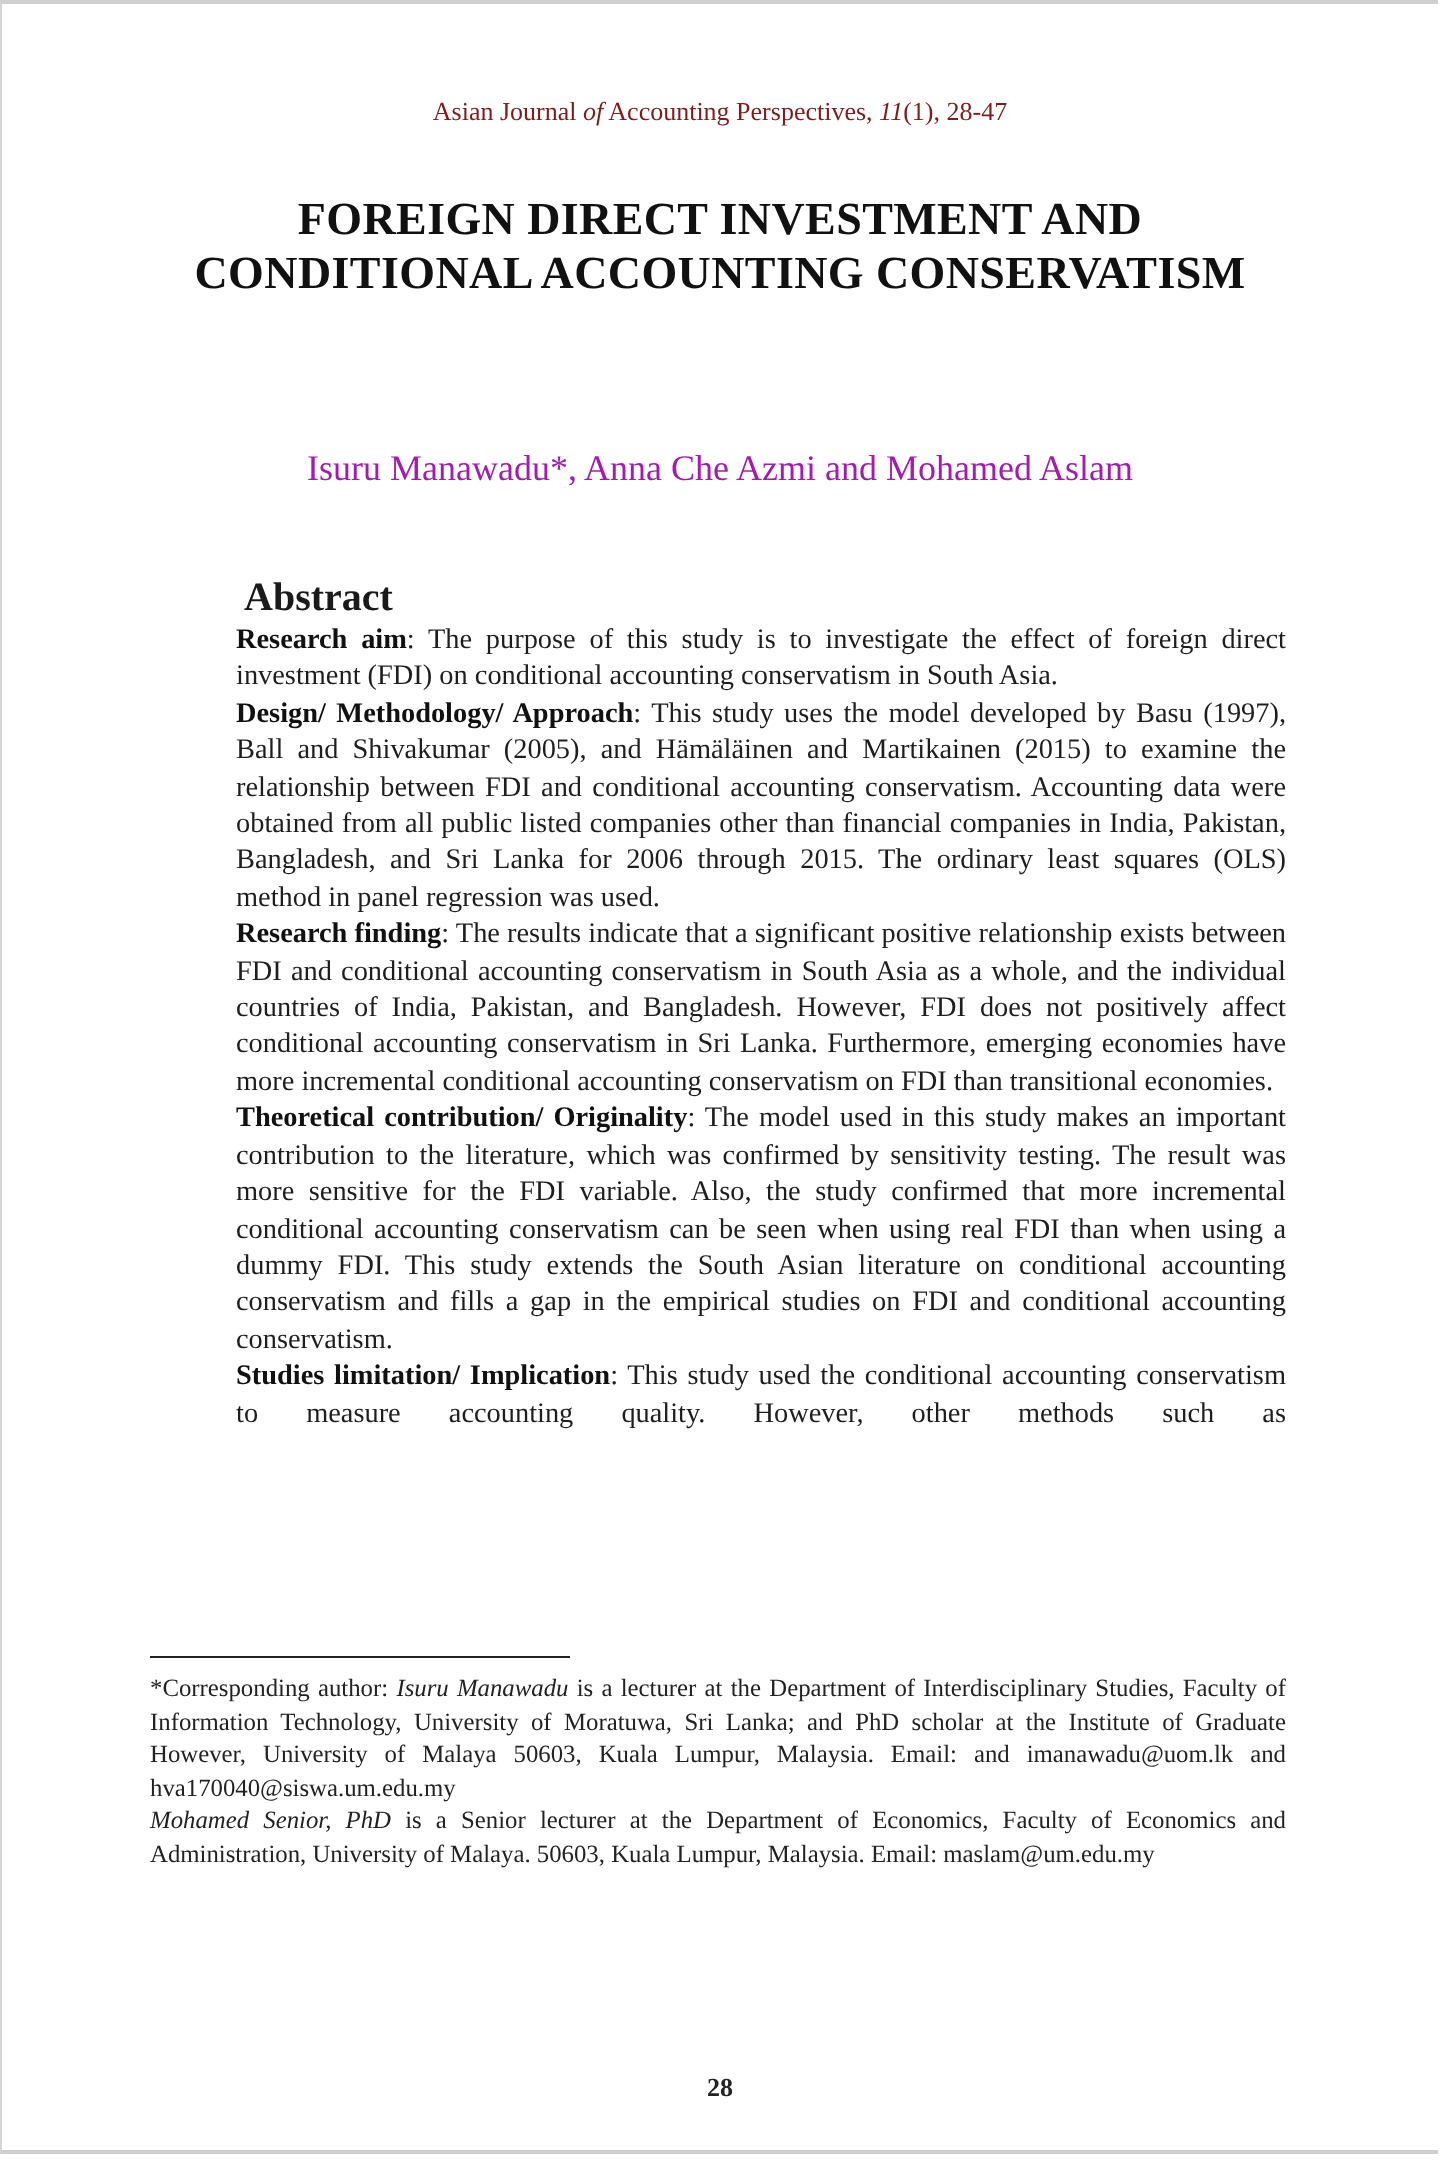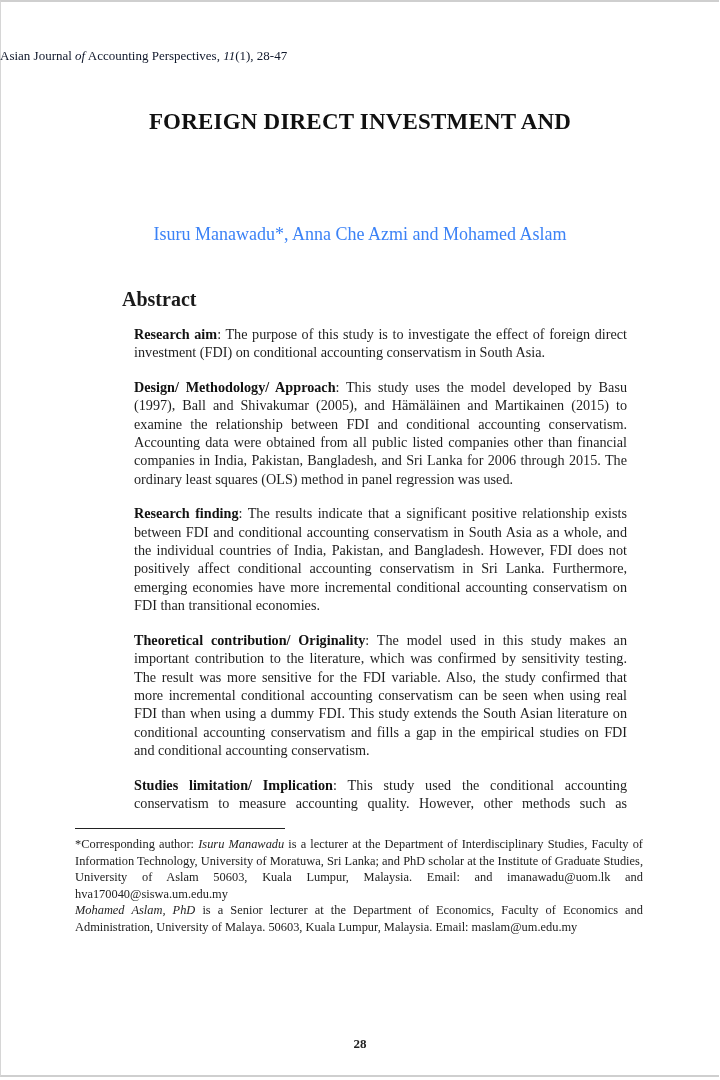--- a/index.html
+++ b/index.html
@@ -22,63 +22,63 @@
     border-top: 2px solid #cfcfcf;
     border-left: 1px solid #d6d6d6;
     border-bottom: 2px solid #cfcfcf;
     box-sizing: border-box;
     pointer-events: none;
   }
   .running-head {
     position: absolute;
     top: 48px;
     left: 0; right: 0;
-    text-align: left;
+    text-align: center;
     font-size: 13px;
-    color: #0f172a;
+    color: #7f1d1d;
   }
   .title {
     position: absolute;
     top: 96px;
     left: 40px; right: 40px;
     text-align: center;
     font-size: 23px;
     font-weight: bold;
     line-height: 27px;
     letter-spacing: 0.2px;
     color: #111;
   }
   .title span { display: block; }
   .authors {
     position: absolute;
     top: 224px;
     left: 0; right: 0;
     text-align: center;
     font-size: 18px;
-    color: #3b82f6;
+    color: #a21caf;
   }
   .abstract {
     position: absolute;
     top: 289px;
     left: 118px;
     width: 525px;
   }
   .abstract-heading {
     font-size: 20px;
     font-weight: bold;
     margin: 0 0 2px 4px;
     line-height: 20px;
   }
   .abstract-body {
     font-size: 14.2px;
     line-height: 18.4px;
     text-align: justify;
     color: #1e1e1e;
   }
-  .abstract-body p { margin: 16px; }
+  .abstract-body p { margin: 0; }
   .abstract-body b { font-weight: bold; color: #111; }
   .footnote-rule {
     position: absolute;
     top: 828px;
     left: 75px;
     width: 210px;
     border-top: 1px solid #222;
   }
   .footnotes {
     position: absolute;
@@ -102,37 +102,38 @@
     font-weight: bold;
   }
 </style>
 </head>
 <body>
 
 <div class="page-frame"></div>
 
 <div class="running-head"><span>Asian Journal </span><i>of</i><span> Accounting Perspectives, </span><i>11</i><span>(1), 28-47</span></div>
 
-<h1 class="title" style="margin:12px;">
+<h1 class="title" style="margin:0;">
   <span>FOREIGN DIRECT INVESTMENT AND</span>
+  <span>CONDITIONAL ACCOUNTING CONSERVATISM</span>
 </h1>
 
 <div class="authors">Isuru Manawadu*, Anna Che Azmi and Mohamed Aslam</div>
 
 <section class="abstract">
   <div class="abstract-heading">Abstract</div>
   <div class="abstract-body">
     <p><b>Research aim</b><span>: The purpose of this study is to investigate the effect of foreign direct investment (FDI) on conditional accounting conservatism in South Asia.</span></p>
     <p><b>Design/ Methodology/ Approach</b><span>: This study uses the model developed by Basu (1997), Ball and Shivakumar (2005), and Hämäläinen and Martikainen (2015) to examine the relationship between FDI and conditional accounting conservatism. Accounting data were obtained from all public listed companies other than financial companies in India, Pakistan, Bangladesh, and Sri Lanka for 2006 through 2015.  The ordinary least squares (OLS) method in panel regression was used.</span></p>
     <p><b>Research finding</b><span>: The results indicate that a significant positive relationship exists between FDI and conditional accounting conservatism in South Asia as a whole, and the individual countries of India, Pakistan, and Bangladesh. However, FDI does not positively affect conditional accounting conservatism in Sri Lanka. Furthermore, emerging economies have more incremental conditional accounting conservatism on FDI than transitional economies.</span></p>
     <p><b>Theoretical contribution/ Originality</b><span>: The model used in this study makes an important contribution to the literature, which was confirmed by sensitivity testing. The result was more sensitive for the FDI variable. Also, the study confirmed that more incremental conditional accounting conservatism can be seen when using real FDI than when using a dummy FDI. This study extends the South Asian literature on conditional accounting conservatism and fills a gap in the empirical studies on FDI and conditional accounting conservatism.</span></p>
     <p style="text-align-last: justify;"><b>Studies limitation/ Implication</b><span>: This study used the conditional accounting conservatism to measure accounting quality. However, other methods such as</span></p>
   </div>
 </section>
 
 <div class="footnote-rule"></div>
 
 <div class="footnotes">
-  <p><span>*Corresponding author: </span><i>Isuru Manawadu</i><span> is a lecturer at the Department of Interdisciplinary Studies, Faculty of Information Technology, University of Moratuwa, Sri Lanka; and PhD scholar at the Institute of Graduate Studies, University of Aslam 50603, Kuala Lumpur, Malaysia. Email: and imanawadu@uom.lk and hva170040@siswa.um.edu.my</span></p>
-  <p><i>Mohamed Aslam, PhD</i><span> is a Senior lecturer at the Department of Economics, Faculty of Economics and Administration, University of Malaya. 50603, Kuala Lumpur, Malaysia. Email: maslam@um.edu.my</span></p>
+  <p><span>*Corresponding author: </span><i>Isuru Manawadu</i><span> is a lecturer at the Department of Interdisciplinary Studies, Faculty of Information Technology, University of Moratuwa, Sri Lanka; and PhD scholar at the Institute of Graduate However, University of Malaya 50603, Kuala Lumpur, Malaysia. Email: and imanawadu@uom.lk and hva170040@siswa.um.edu.my</span></p>
+  <p><i>Mohamed Senior, PhD</i><span> is a Senior lecturer at the Department of Economics, Faculty of Economics and Administration, University of Malaya. 50603, Kuala Lumpur, Malaysia. Email: maslam@um.edu.my</span></p>
 </div>
 
 <div class="page-number">28</div>
 
 </body></html>

